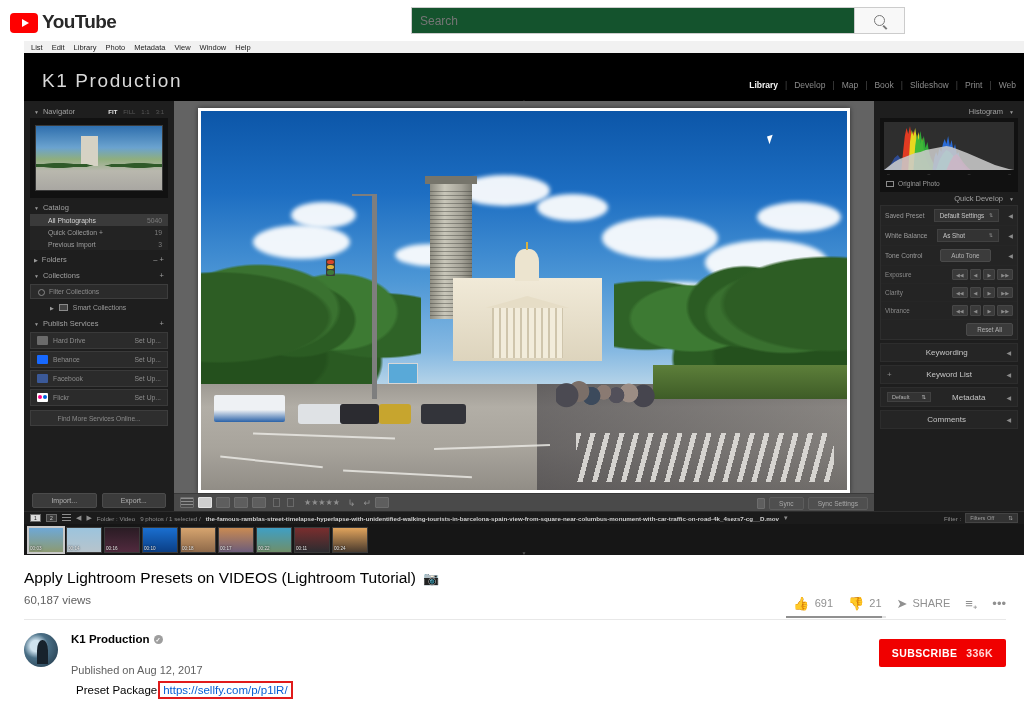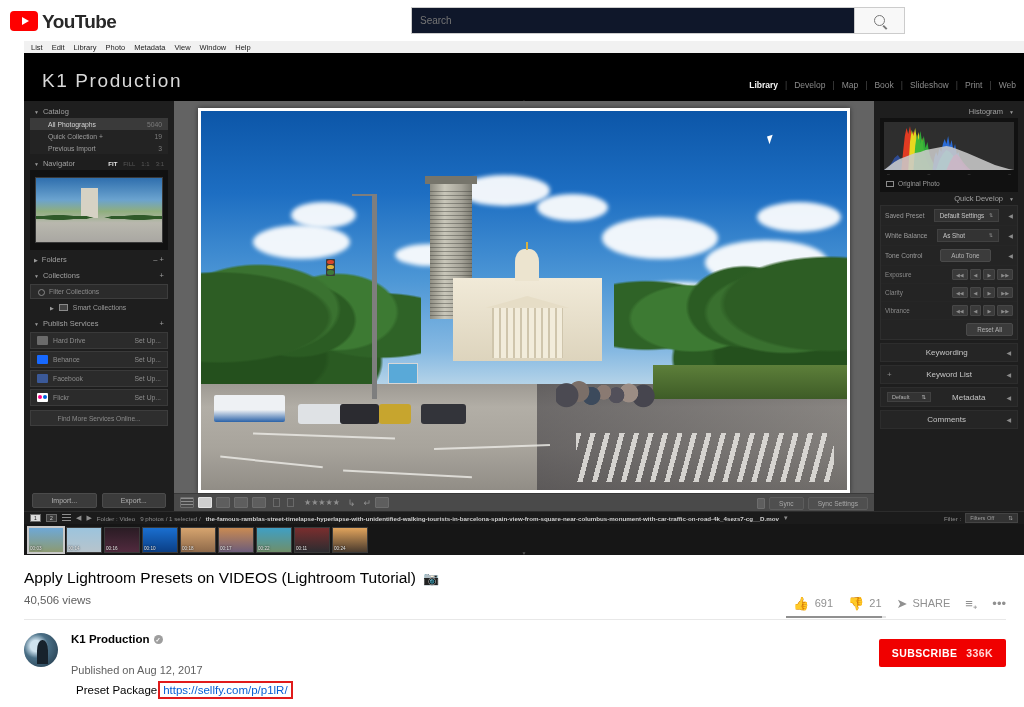--- a/index.html
+++ b/index.html
@@ -8,36 +8,36 @@
     background: #ffffff;
     font-family: "Liberation Sans", sans-serif;
     overflow: hidden;
   }
 
   
   .yt-header {
     position: absolute; left: 0; top: 0; width: 1024px; height: 41px;
     background: #ffffff; display: flex; align-items: center;
   }
-  .yt-logo { position: absolute; left: 10px; top: 11px; display: flex; align-items: flex-start; gap: 4px; }
+  .yt-logo { position: absolute; left: 10px; top: 11px; display: flex; align-items: flex-end; gap: 4px; }
   .yt-play {
     width: 28px; height: 20px; background: #ff0000; border-radius: 4px;
     display: flex; align-items: center; justify-content: center;
   }
   .yt-play::after {
     content: ""; width: 0; height: 0;
     border-left: 7px solid #ffffff;
     border-top: 4.5px solid transparent; border-bottom: 4.5px solid transparent;
     margin-left: 2px;
   }
   .yt-wordmark { font-size: 19px; font-weight: bold; color: #282828; letter-spacing: -0.6px; }
   .yt-search-wrap { position: absolute; left: 411px; top: 7px; display: flex; }
   .yt-search-box {
-    width: 444px; height: 27px; border: 1px solid #ccc; background: #0f172a;
-    padding: 0 8px; font-size: 10px; color: #999;
+    width: 444px; height: 27px; border: 1px solid #ccc; background: #14532d;
+    padding: 0 8px; font-size: 12px; color: #999;
     font-family: "Liberation Sans", sans-serif; outline: none;
   }
   .yt-search-btn {
     width: 50px; height: 27px; border: 1px solid #ccc; border-left: none;
     background: #f8f8f8; display: flex; align-items: center; justify-content: center;
     cursor: pointer;
   }
   .mag { width: 11px; height: 11px; border: 1.6px solid #777; border-radius: 50%; position: relative; }
   .mag::after {
     content: ""; position: absolute; width: 1.6px; height: 5px; background: #777;
@@ -499,54 +499,54 @@
     </div>
     <div class="lr-topstrip-handle"></div>
     <div class="lr-cursor"></div>
 
     <div class="lr-left">
 
       <div class="pgroup">
         <div class="phdr">
           <span class="lt">
               <span class="tri">▼</span>
-            <span>Catalog</span>
-            </span>
-        </div>
-        <div class="plist">
-          <div class="prow sel">
-            <span>All Photographs</span>
-            <span class="ct">5040</span>
-          </div>
-          <div class="prow">
-            <span>Quick Collection  +</span>
-            <span class="ct">19</span>
-          </div>
-          <div class="prow">
-            <span>Previous Import</span>
-            <span class="ct">3</span>
-          </div>
-        </div>
-      </div>
-
-      <div class="pgroup">
-        <div class="phdr">
-          <span class="lt">
-              <span class="tri">▼</span>
             <span>Navigator</span>
             </span>
           <span class="navzoom">
             <span class="on">FIT</span>
             <span class="off">FILL</span>
             <span class="off">1:1</span>
             <span class="off">3:1</span>
           </span>
         </div>
         <div class="nav-box">
           <div class="nav-img"></div>
+        </div>
+      </div>
+
+      <div class="pgroup">
+        <div class="phdr">
+          <span class="lt">
+              <span class="tri">▼</span>
+            <span>Catalog</span>
+            </span>
+        </div>
+        <div class="plist">
+          <div class="prow sel">
+            <span>All Photographs</span>
+            <span class="ct">5040</span>
+          </div>
+          <div class="prow">
+            <span>Quick Collection  +</span>
+            <span class="ct">19</span>
+          </div>
+          <div class="prow">
+            <span>Previous Import</span>
+            <span class="ct">3</span>
+          </div>
         </div>
       </div>
 
       <div class="pgroup">
         <div class="phdr">
           <span class="lt">
               <span class="tri">▶</span>
             <span>Folders</span>
             </span>
           <span>– +</span>
@@ -853,21 +853,21 @@
     </div>
 
   </div>
 </div>
 
 <div class="yt-below">
   <div class="vid-title">
     <span>Apply Lightroom Presets on VIDEOS (Lightroom Tutorial)</span>
     <span class="cam-emoji">📷</span>
   </div>
-  <div class="views">40,506 views</div>
+  <div class="views">60,187 views</div>
 
   <div class="actions">
     <span class="act">
       <span class="glyph">👍</span>
       <span class="cnt">691</span>
     </span>
     <span class="act">
       <span class="glyph">👎</span>
       <span class="cnt">21</span>
     </span>

